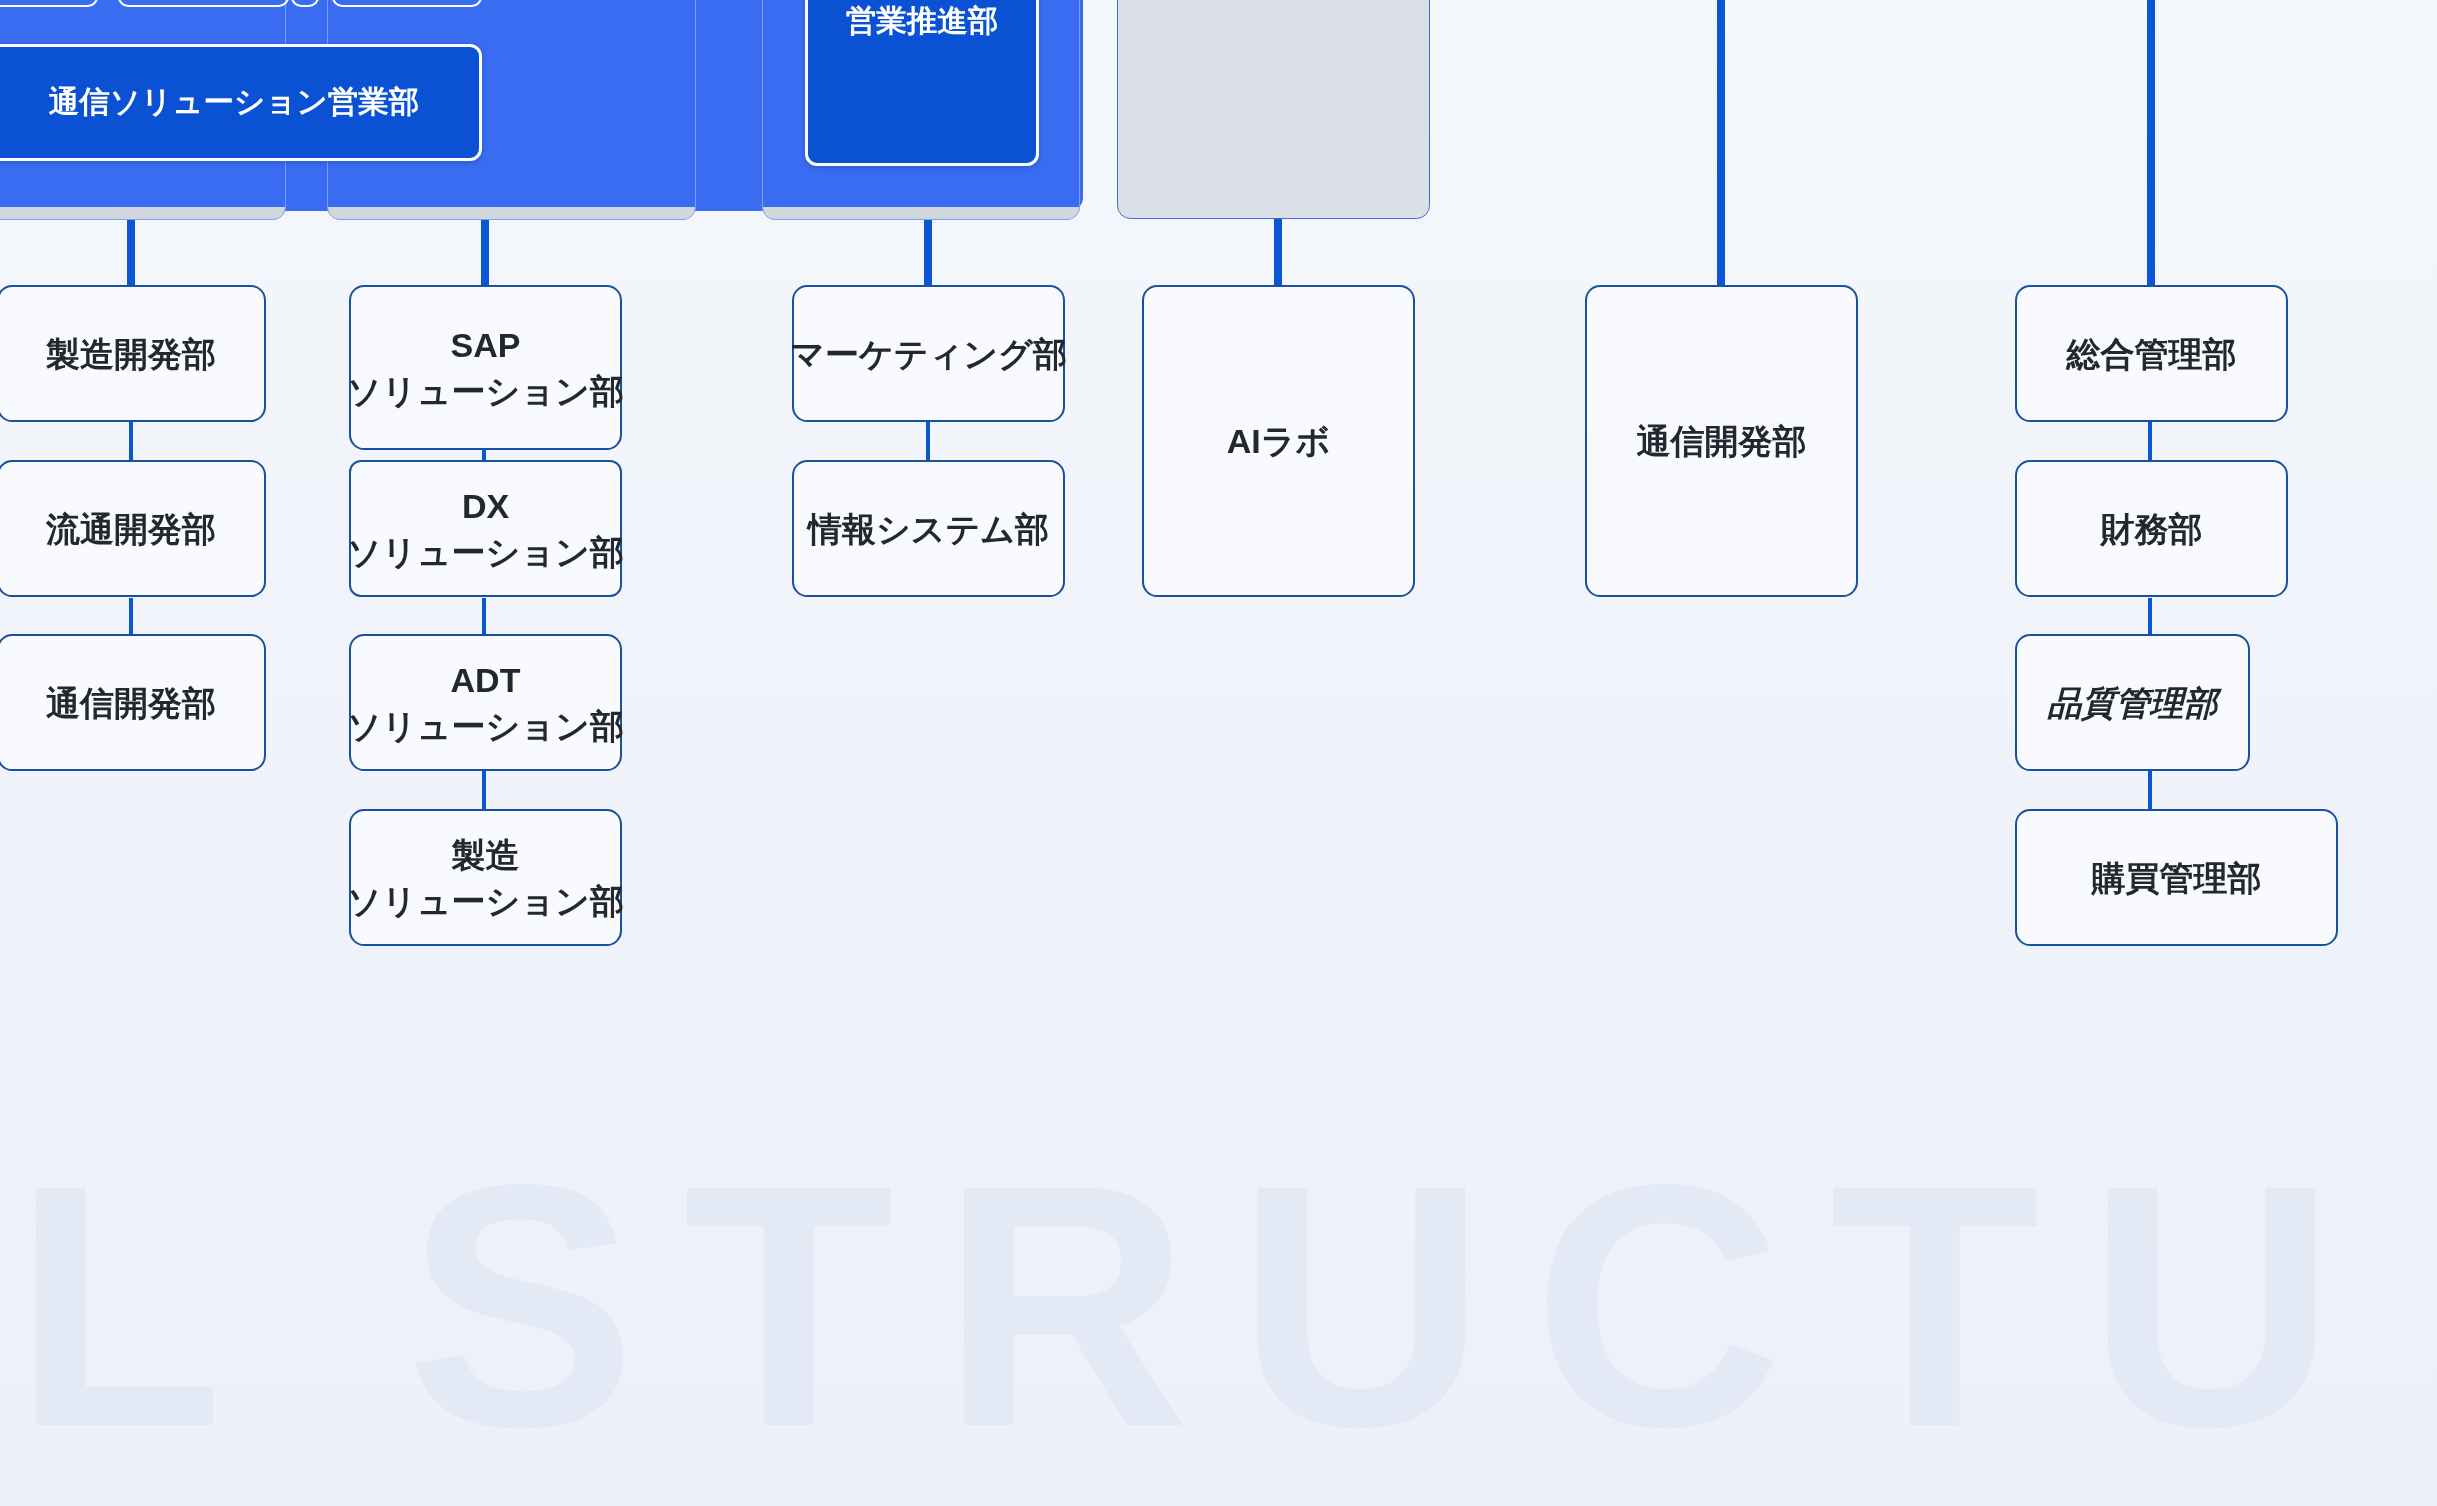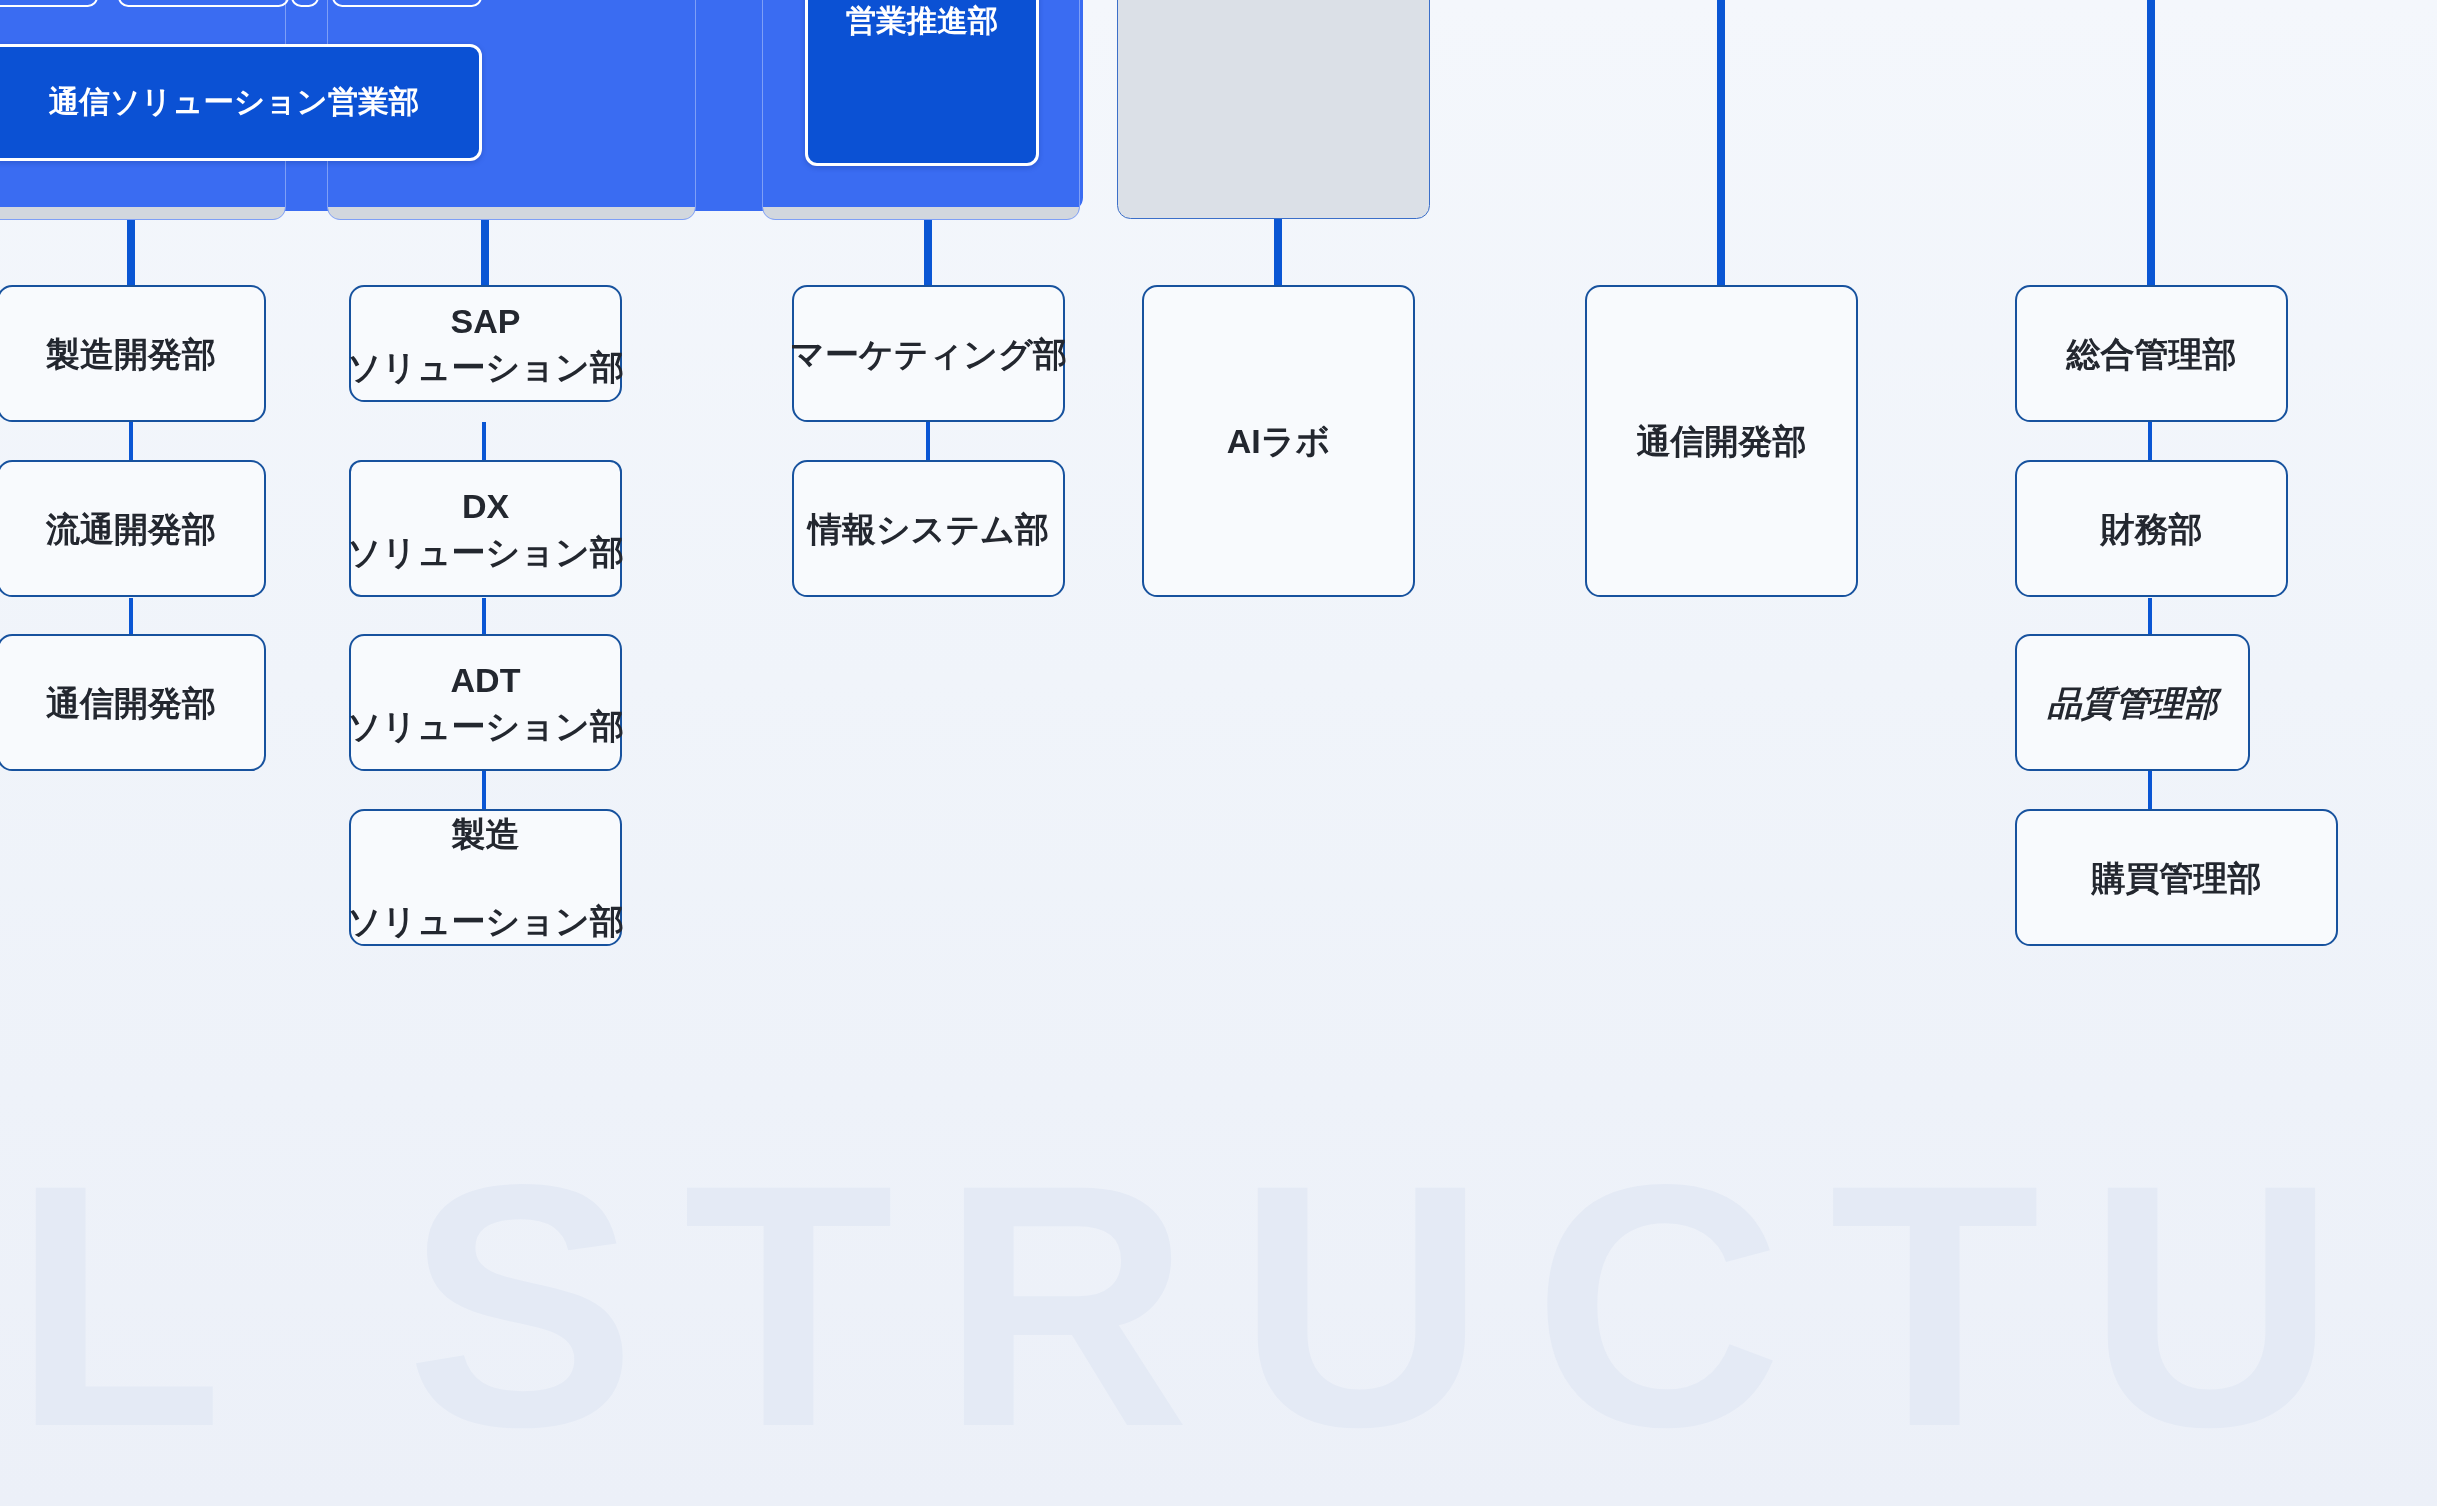--- a/index.html
+++ b/index.html
@@ -97,33 +97,33 @@
 <div class="abs dept-box" style="left:-3.4px;top:285px;width:269px;height:137px;">
   <span>製造開発部</span>
 </div>
 <div class="abs dept-box" style="left:-3.4px;top:460px;width:269px;height:137px;">
   <span>流通開発部</span>
 </div>
 <div class="abs dept-box" style="left:-3.4px;top:634px;width:269px;height:137px;">
   <span>通信開発部</span>
 </div>
 
-<div class="abs dept-box" style="left:349px;top:285px;width:273px;height:117px;">
+<div class="abs dept-box" style="left:349px;top:285px;width:273px;height:165px;">
   <span>SAP</span>
   <span>ソリューション部</span>
 </div>
 <div class="abs dept-box" style="left:349px;top:460px;width:273px;height:137px;border-radius:12px;">
   <span>DX</span>
   <span>ソリューション部</span>
 </div>
 <div class="abs dept-box" style="left:349px;top:634px;width:273px;height:137px;">
   <span>ADT</span>
   <span>ソリューション部</span>
 </div>
-<div class="abs dept-box" style="left:349px;top:809px;width:273px;height:137px;justify-content:space-between;">
+<div class="abs dept-box" style="left:349px;top:809px;width:273px;height:137px;">
   <span>製造</span>
   <span>ソリューション部</span>
 </div>
 
 <div class="abs dept-box" style="left:792px;top:285px;width:273px;height:137px;">
   <span>マーケティング部</span>
 </div>
 <div class="abs dept-box" style="left:792px;top:460px;width:273px;height:137px;">
   <span>情報システム部</span>
 </div>

